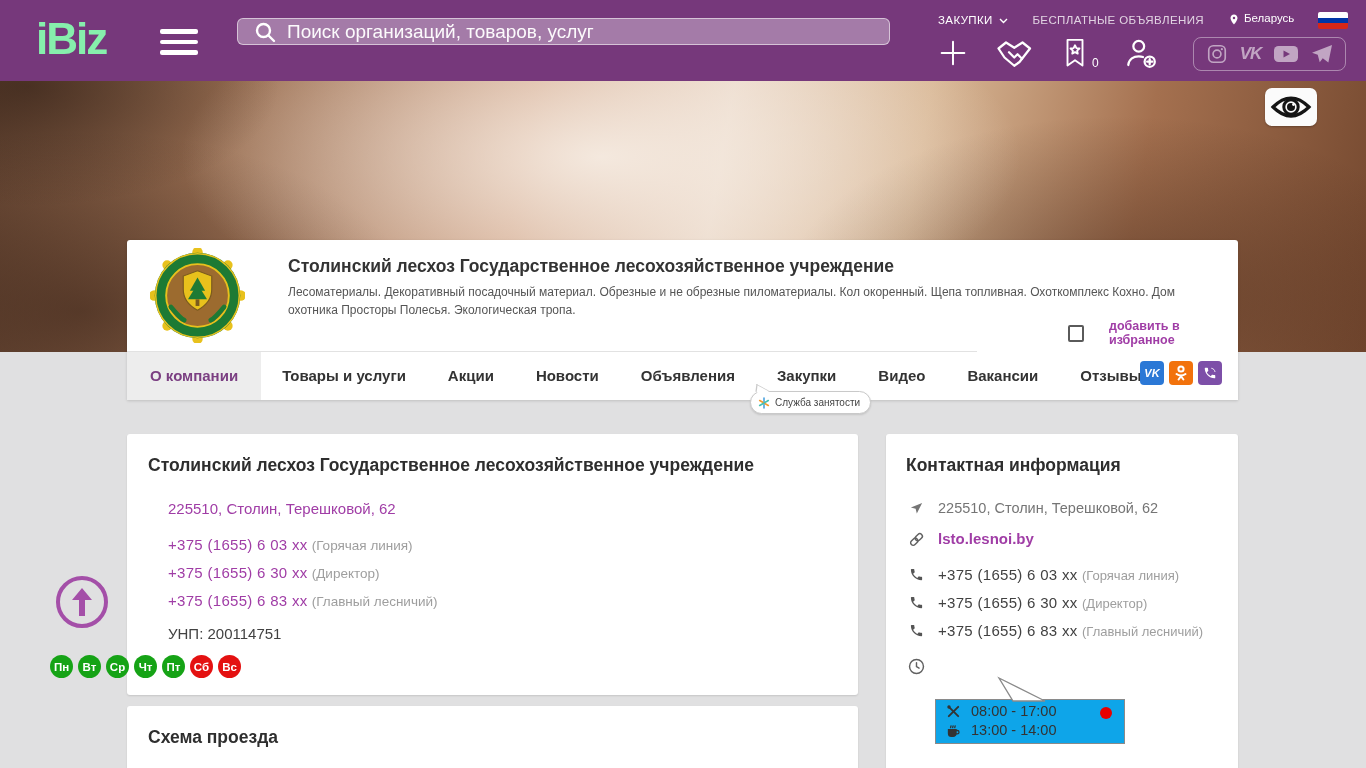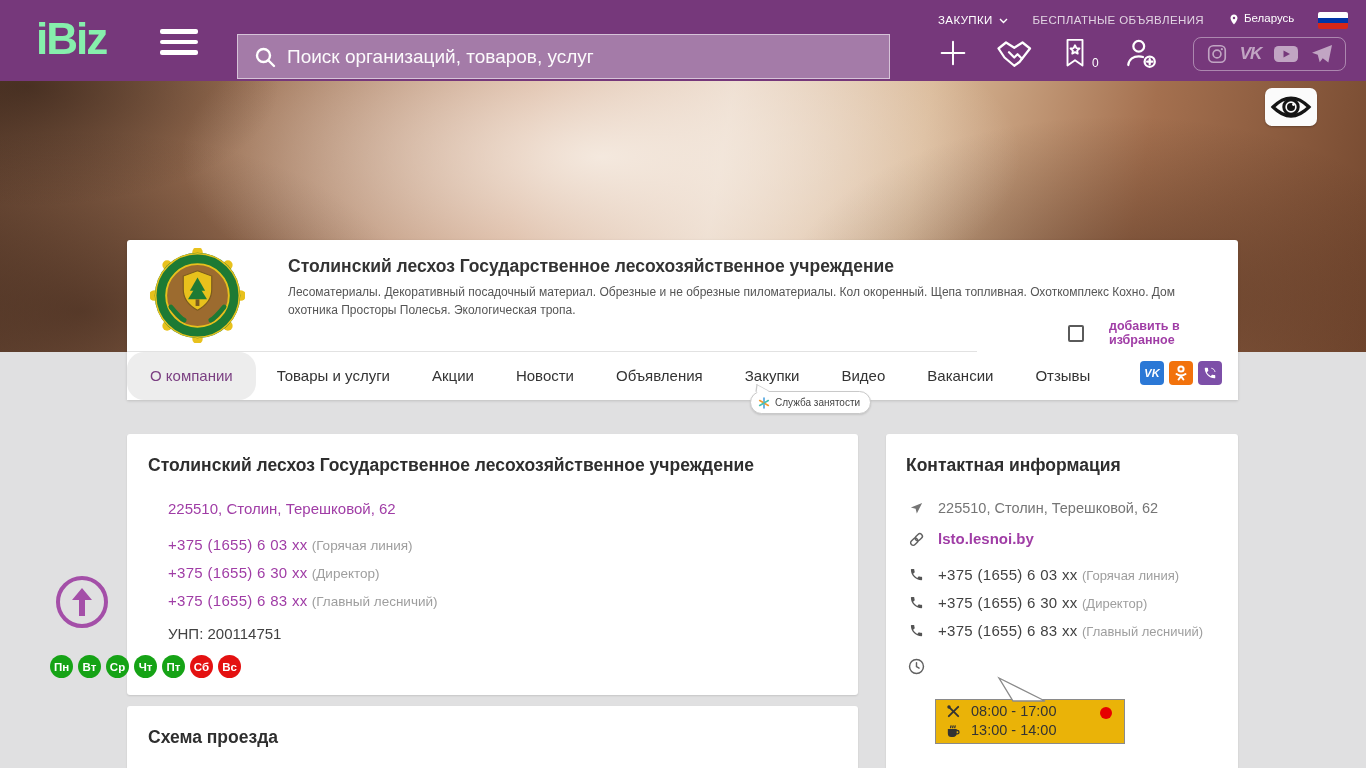--- a/index.html
+++ b/index.html
@@ -4,22 +4,22 @@
 <style>
   * { margin:0; padding:0; box-sizing:border-box; }
   html,body { width:1366px; height:768px; overflow:hidden; position:relative;
     font-family:"Liberation Sans","DejaVu Sans",sans-serif; background:#e0e0e1; }
 
   
   .header { position:absolute; left:0; top:0; width:1366px; height:81px; background:var(--header,#76387b); z-index:10; }
   .logo { position:absolute; left:36px; top:14px; color:#86efac; font-size:44px; font-weight:700; letter-spacing:-2px; }
   .burger { position:absolute; left:160px; top:29px; width:38px; height:27px; cursor:pointer; }
   .burger span { display:block; height:4.5px; background:#fff; border-radius:2px; margin-bottom:6px; }
-  .search { position:absolute; left:237px; top:18px; width:653px; height:45px; border-radius:0;
-    background:rgba(255,255,255,.34); border:1px solid rgba(255,255,255,.55); display:flex; align-items:center;margin-top:16px; }
+  .search { position:absolute; left:237px; top:18px; width:653px; height:27px; border-radius:6px;
+    background:rgba(255,255,255,.34); border:1px solid rgba(255,255,255,.55); display:flex; align-items:center; }
   .search svg { margin:0 10px 0 15px; flex:none; }
   .search input { flex:1; background:transparent; border:none; outline:none; color:#fff; font-size:19px;
     font-family:inherit; height:100%; }
   .search input::placeholder { color:#fff; opacity:.97; }
   .toprow { position:absolute; top:12px; left:938px; display:flex; align-items:center; gap:24px; color:#fff; font-size:11.5px; }
   .toprow .lnk { letter-spacing:.4px; cursor:pointer; white-space:nowrap; }
   .toprow .dim { color:rgba(255,255,255,.78); }
   .geo { display:flex; align-items:flex-start; gap:4px; }
   .flag { position:absolute; left:1318px; top:12px; width:30px; height:17px; border-radius:2px; overflow:hidden; cursor:pointer; }
   .flag div { height:33.33%; }
@@ -46,21 +46,21 @@
   .company-card { position:absolute; left:127px; top:240px; width:1111px; height:160px; background:#fff;
     border-radius:3px 3px 0 0; box-shadow:0 1px 3px rgba(0,0,0,.15); z-index:5; }
   .clogo { position:absolute; left:23px; top:8px; width:95px; height:95px; }
   .ctitle { position:absolute; left:161px; top:16px; font-size:17.5px; font-weight:700; color:#333; }
   .cdesc { position:absolute; left:161px; top:43px; width:917px; font-size:12px; color:#555; line-height:1.5; }
   .fav { position:absolute; left:941px; top:79px; display:flex; align-items:center; gap:25px; cursor:pointer; }
   .fav .box { width:17px; height:17px; border:2px solid #5a5a5a; border-radius:2px; background:#fff; }
   .fav .lbl { color:var(--accent,#a03da6); font-size:12.5px; font-weight:700; }
   .tabs-divider { position:absolute; left:0; top:111px; width:850px; height:1px; background:#e2e2e2; }
   .tabs { position:absolute; left:0; top:112px; height:48px; display:flex; }
-  .tab { line-height:48px; padding:0 21px; font-size:15px; font-weight:400; color:#333; cursor:pointer; white-space:nowrap;border-radius:17px; }
+  .tab { line-height:48px; padding:0 21px; font-size:15px; font-weight:700; color:#333; cursor:pointer; white-space:nowrap; }
   .tab.active { background:#ededed; color:var(--tabactive,#7b3f82); padding:0 23px; }
   .csocial { position:absolute; right:16px; top:121px; display:flex; gap:5px; }
   .csocial .sq { width:24px; height:24px; border-radius:4px; display:flex; align-items:center; justify-content:center; cursor:pointer; }
   .sq.vk { background:var(--vk,#2b78d6); color:#fff; font-weight:800; font-size:11px; font-style:italic; }
   .sq.ok { background:var(--ok,#f2720c); }
   .sq.viber { background:var(--viber,#7d4fa8); }
 
   
   .jobs-tip { position:absolute; left:750px; top:391px; height:23px; background:#fff; border:1px solid #c9c9c9;
     border-radius:12px; display:flex; align-items:center; gap:5px; padding:0 10px 0 7px; z-index:6;
@@ -91,21 +91,21 @@
   .crow .num { font-size:15px; color:#424242; letter-spacing:.3px; }
   .crow .who { font-size:13px; color:#9e9e9e; }
 
   .days { position:absolute; left:50px; top:655px; display:flex; gap:5px; }
   .day { width:23px; height:23px; border-radius:50%; color:#fff; font-size:11.5px; font-weight:700;
     display:flex; align-items:center; justify-content:center; }
   .day-open { background:var(--green,#16a316); }
   .day-closed { background:var(--red,#e41111); }
   .clockic { position:absolute; left:908px; top:658px; z-index:4; }
 
-  .hours-box { position:absolute; left:935px; top:699px; width:190px; height:45px; background:#eab308;
+  .hours-box { position:absolute; left:935px; top:699px; width:190px; height:45px; background:#0ea5e9;
     border:1px solid #8a8a8a; z-index:3; }
   .hours-box .hrow { display:flex; align-items:center; gap:10px; padding:3px 0 0 10px; font-size:14.5px; color:#333; }
   .hours-box .dot { position:absolute; right:12px; top:7px; width:12px; height:12px; border-radius:50%; background:#e60000; }
   .callout { position:absolute; left:985px; top:676px; z-index:4; }
 
   .scrolltop { position:absolute; left:56px; top:576px; width:52px; height:52px; border-radius:50%;
     border:4px solid #a44fa8; display:flex; align-items:center; justify-content:center; cursor:pointer; }
 </style>
 </head>
 <body>

